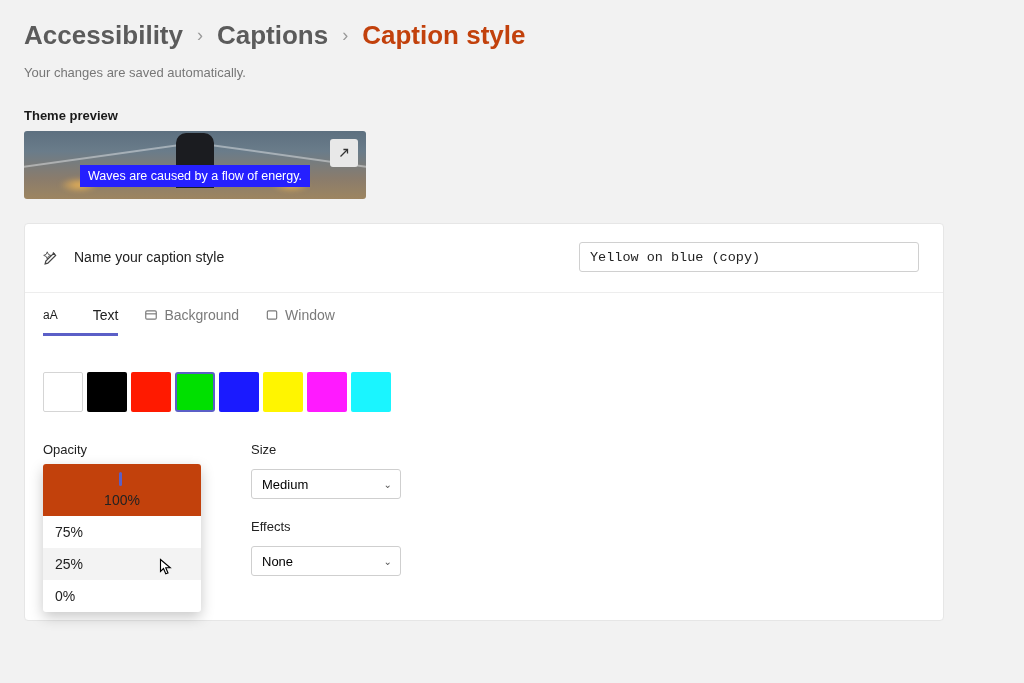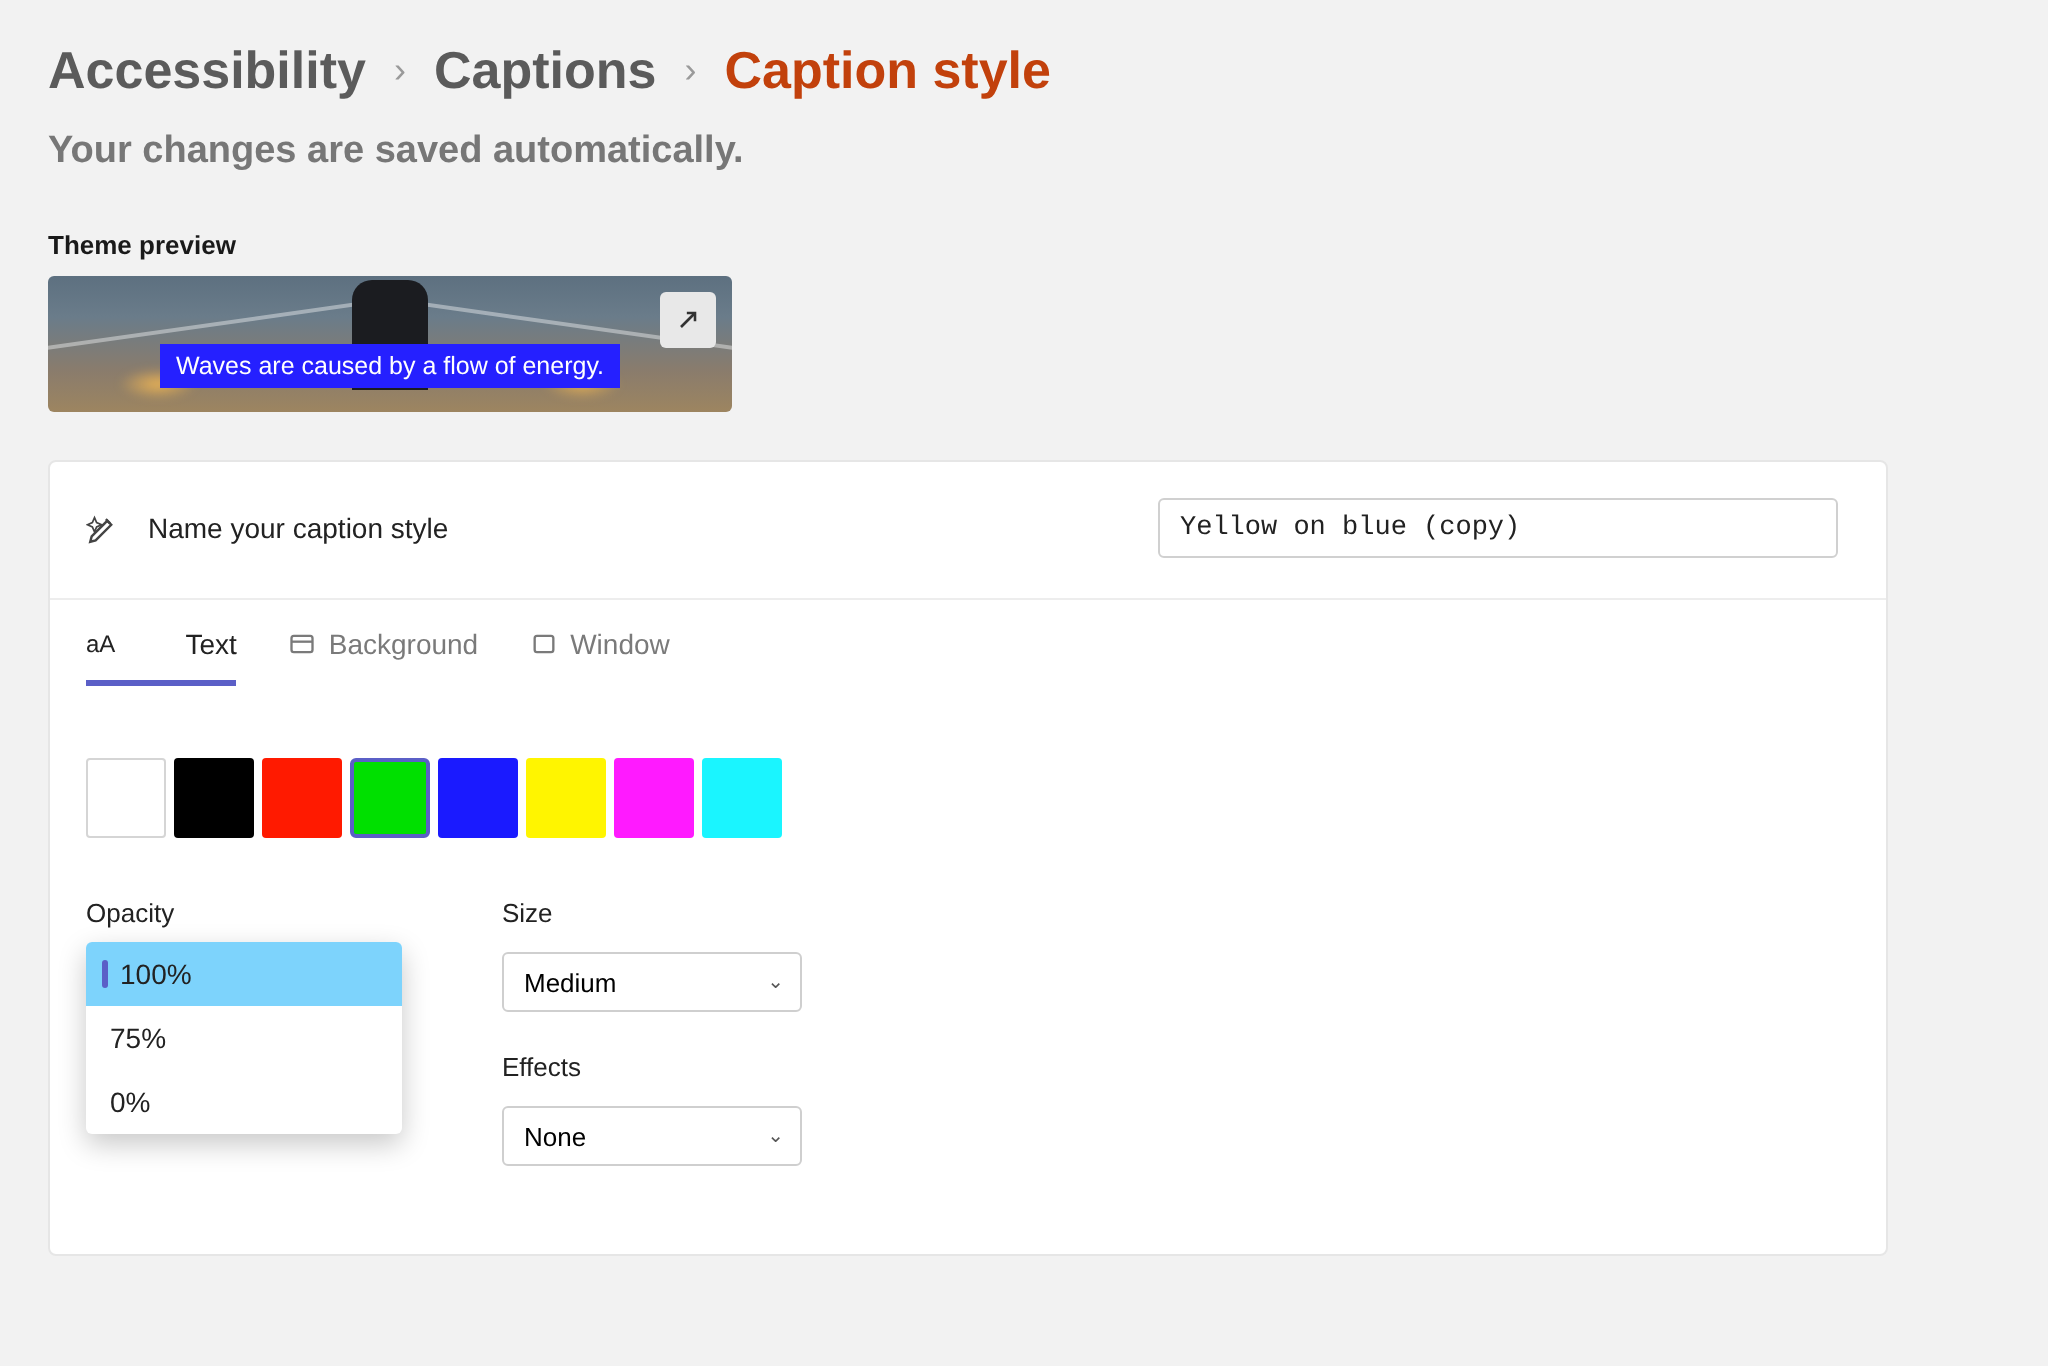--- a/index.html
+++ b/index.html
@@ -2,21 +2,21 @@
 <html><head>
   <meta charset="utf-8">
   <style>
     * { box-sizing: border-box; margin: 0; padding: 0; font-family: "Segoe UI", -apple-system, sans-serif; }
     body { background: #f2f2f2; width: 1024px; height: 683px; overflow: hidden; }
     .page { padding: 20px 24px; }
     .breadcrumb { display: flex; align-items: center; gap: 14px; margin-bottom: 14px; }
     .bc-link { color: #5b5b5b; font-size: 26px; font-weight: 600; cursor: pointer; }
     .bc-sep { color: #9a9a9a; font-size: 18px; }
     .bc-current { color: #c2410c; font-size: 26px; font-weight: 600; }
-    .save-note { color: #777; font-size: 19px; margin-bottom: 28px; font-weight: bold; }
+    .save-note { color: #777; font-size: 13px; margin-bottom: 28px; }
     .section-label { font-size: 13px; font-weight: 600; color: #1a1a1a; margin-bottom: 8px; }
     .preview { width: 342px; height: 68px; border-radius: 3px; position: relative; overflow: hidden;
       background: linear-gradient(180deg, #5d7080 0%, #6a7c8a 30%, #8a7c6c 70%, #9d8560 100%); margin-bottom: 24px; display: flex; align-items: flex-end; justify-content: center; padding-bottom: 12px; }
     .preview-silhouette { position: absolute; top: 2px; left: 50%; transform: translateX(-50%); width: 38px; height: 55px; background: #1b1c20; border-radius: 10px 10px 0 0; }
     .preview-rail-l { position:absolute; left:0; top:35%; width:45%; height:2px; background:rgba(255,255,255,0.4); transform:skewY(-8deg);}
     .preview-rail-r { position:absolute; right:0; top:35%; width:45%; height:2px; background:rgba(255,255,255,0.4); transform:skewY(8deg);}
     .preview-glow-l { position:absolute; bottom:6px; left:35px; width:40px; height:16px; background:radial-gradient(ellipse, rgba(255,190,80,0.8), transparent 70%); filter:blur(2px);}
     .preview-glow-r { position:absolute; bottom:6px; right:55px; width:40px; height:16px; background:radial-gradient(ellipse, rgba(255,190,80,0.7), transparent 70%); filter:blur(2px);}
     .preview-caption { background: #2520ff; color: #fff; font-size: 12.5px; padding: 4px 8px; position: relative; z-index: 2; }
     .preview-expand { position: absolute; top: 8px; right: 8px; width: 28px; height: 28px; background: #e8e8e8; border-radius: 3px; display: flex; align-items: center; justify-content: center; cursor: pointer; z-index: 3; }
@@ -41,21 +41,21 @@
     .swatch.magenta { background:#ff1aff; }
     .swatch.cyan { background:#1af5ff; }
     .controls { display: flex; gap: 50px; margin-top: 30px; position: relative; }
     .ctl-col { width: 158px; }
     .ctl-label { font-size: 13px; color: #222; margin-bottom: 12px; }
     .dropdown { width: 150px; height: 30px; border: 1px solid #cfcfcf; border-radius: 3px; background: #fff; display: flex; align-items: center; justify-content: space-between; padding: 0 8px 0 10px; font-size: 13px; cursor: pointer; margin-bottom: 20px; }
     .chev { font-size: 10px; color: #555; }
     .opacity-menu { position: absolute; left: 0; top: 22px; width: 158px; background: #fff; border-radius: 3px; box-shadow: 0 5px 14px rgba(0,0,0,0.22); overflow: hidden; z-index: 5; }
     .menu-item { padding: 8px 12px; font-size: 14px; color: #222; cursor: pointer; display:flex; align-items:center; gap:6px; }
     .menu-item.hover { background: #f3f3f3; }
-    .menu-item.selected { background: #7dd3fc; }
+    .menu-item.selected { background: #c2410c; flex-direction: column; }
     .sel-bar { width:3px; height:14px; background:#5b5fc7; border-radius:2px; display:inline-block; margin-left:-4px;}
     .cursor { position: absolute; pointer-events: none; }
     .editicon { width:17px; height:17px; display:inline-block; color:#444; }
   </style>
 </head>
 <body>
 
 <div class="page">
   <div class="breadcrumb">
     <span class="bc-link">Accessibility</span>
@@ -135,20 +135,26 @@
         <div class="ctl-col" style="position:relative;">
           <div class="ctl-label">Opacity</div>
           <div class="opacity-menu">
             <div class="menu-item selected">
               <span class="sel-bar"></span>
               <span>100%</span>
             </div>
             <div class="menu-item">
               <span>75%</span>
             </div>
+            <div class="menu-item hover" style="position:relative;">
+              <span>25%</span>
+              <svg class="cursor" style="left:116px; top:10px;" width="15" height="18" viewBox="0 0 20 24">
+                  <path d="M2 2 L2 18 L6 14 L9 21 L12 20 L9 13 L15 13 Z" fill="#fff" stroke="#000" stroke-width="1.5"></path>
+                </svg>
+            </div>
             <div class="menu-item">
               <span>0%</span>
             </div>
           </div>
         </div>
 
         <div class="ctl-col">
           <div class="ctl-label">Size</div>
           <div class="dropdown">
             <span>Medium</span>

